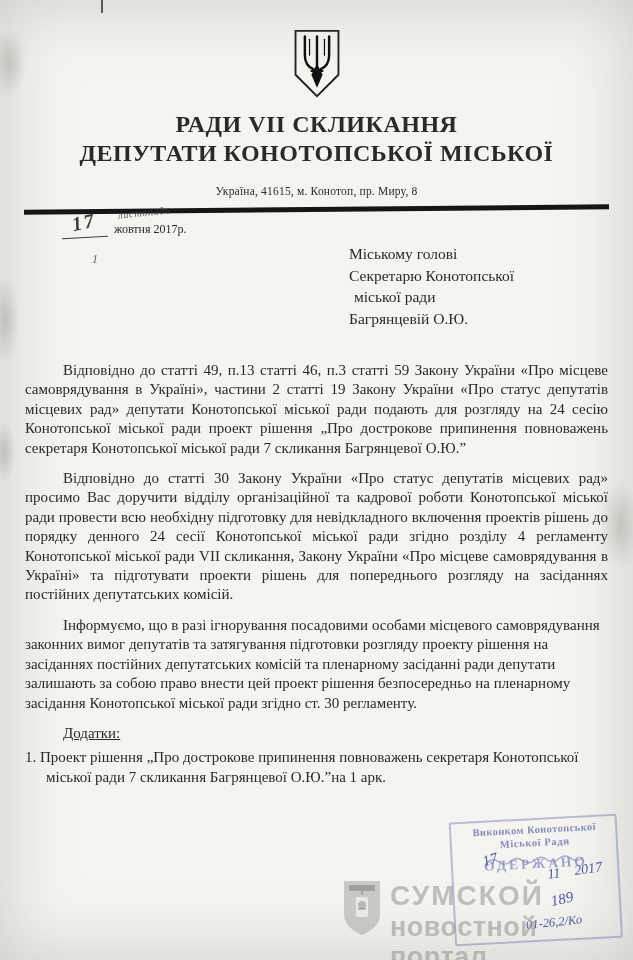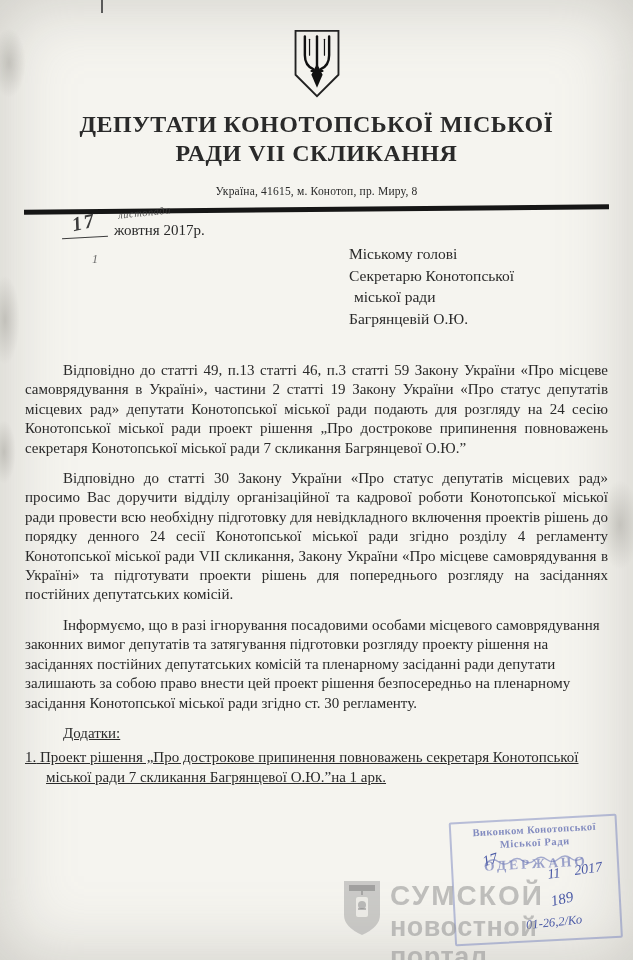--- a/index.html
+++ b/index.html
@@ -25,32 +25,32 @@
     font-weight:700; font-size:24px; line-height:29px; letter-spacing:.5px; }
   .org-address { left:0; right:0; top:185px; text-align:center; font-size:11.5px; letter-spacing:.2px; }
   .rule { left:24px; right:24px; top:207px; height:5px; background:#161616; transform:rotate(-0.55deg); }
 
   
   .dateline { left:62px; top:210px; width:230px; height:46px; }
   .hw { font-style:italic; color:#3c3c3c; }
   .hw-day { position:absolute; left:10px; top:1px; font-size:20px; font-weight:600; transform:rotate(-12deg); letter-spacing:2px; }
   .day-underline { position:absolute; left:0; top:27px; width:46px; border-bottom:1.6px solid #3c3c3c; transform:rotate(-3deg); }
   .hw-month { position:absolute; left:56px; top:-3px; font-size:10.5px; transform:rotate(-6deg); opacity:.85; letter-spacing:.5px; }
-  .printed-date { position:absolute; left:52px; top:12px; font-size:15px; }
+  .printed-date { position:absolute; left:52px; top:12px; font-size:12px; }
 
   
   .recipients { left:349px; top:243px; font-size:15.5px; line-height:21.5px; }
   .recipients .indent1 { padding-left:5px; }
 
   
   .body { left:25px; top:361px; width:583px; font-size:15px; line-height:19.4px; }
   .body p { margin:0 0 11px; text-indent:38px; text-align:justify;font-family:Liberation Serif, serif; }
   .body p.ragged { text-align:left; }
   .att-label { text-indent:38px; margin:7px 0 5px;text-decoration:underline; }
-  .att-item { padding-left:21px; text-indent:-21px; width:562px;text-decoration:underline; }
+  .att-item { padding-left:21px; text-indent:-21px; width:562px; }
 
   
   .stamp { left:450px; top:816px; width:174px; height:136px; transform:rotate(-3deg); }
   .stamp-box { position:absolute; left:2px; top:2px; right:4px; height:120px;
     border:2px solid rgba(116,127,189,.48); border-radius:2px; }
   .stamp-text { position:absolute; left:0; right:0; text-align:center;
     color:rgba(110,121,183,.85); font-weight:700; }
   .stamp-l1 { top:8px;  font-size:10.5px; letter-spacing:.4px; }
   .stamp-l2 { top:21px; font-size:10.5px; letter-spacing:.6px; }
   .stamp-squiggle { position:absolute; left:38px; top:34px; }
@@ -88,22 +88,22 @@
         <path d="M43 9 V29 Q43 40 34 44"></path>
         <path d="M22 12 V29" stroke-width="1.3"></path>
         <path d="M38 12 V29" stroke-width="1.3"></path>
         <path d="M24 46 H36" stroke-width="2"></path>
       </g>
       <path d="M30 38 L36 50 L30 64 L24 50 Z" fill="#111"></path>
     </svg>
   </div>
 
   <div class="abs org-title">
+    <div>РАДИ VII СКЛИКАННЯ</div>
     <div>ДЕПУТАТИ КОНОТОПСЬКОЇ МІСЬКОЇ</div>
-    <div>РАДИ VII СКЛИКАННЯ</div>
   </div>
 
   <div class="abs org-address">Україна, 41615, м. Конотоп, пр. Миру, 8</div>
 
   <div class="abs rule"></div>
 
   <div class="abs dateline">
     <span class="hw hw-day">17</span>
     <span class="day-underline"></span>
     <span class="hw hw-month">листопада</span>

